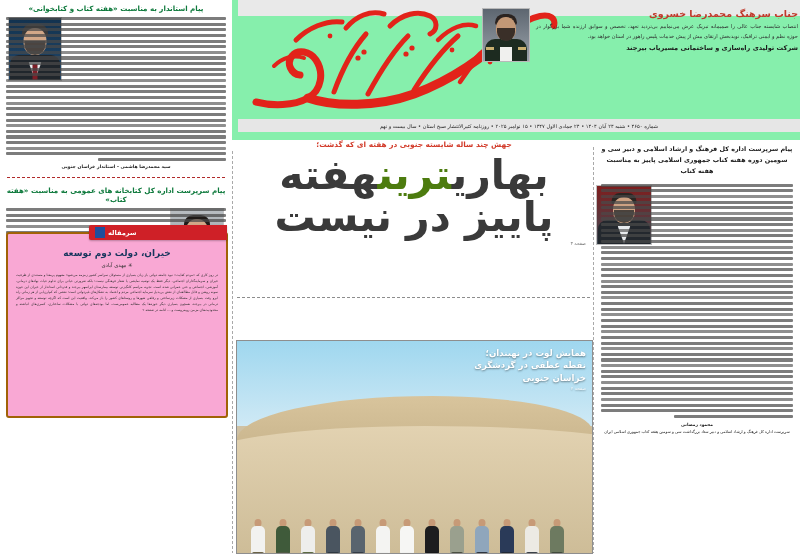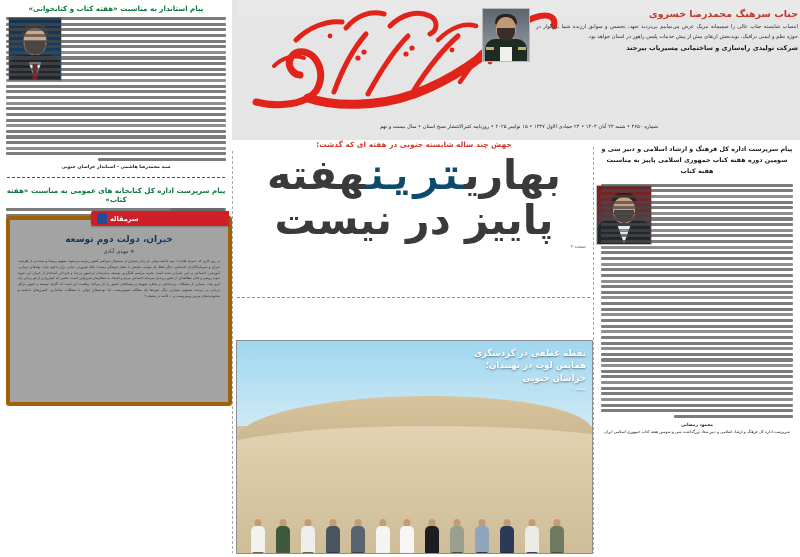--- a/index.html
+++ b/index.html
@@ -25,21 +25,21 @@
   .dotted-h{
     height:3px;width:100%;
     background-image:radial-gradient(#b02a2a 40%,transparent 41%);
     background-size:5px 3px;background-repeat:repeat-x;
   }
   .dotted-h.grey{background-image:radial-gradient(#8d8d8d 40%,transparent 41%);}
 
   
   .masthead{
     position:absolute;left:0;top:0;width:800px;height:140px;
-    background:#e5e5e5;
+    background:#86efac;
   }
   .mast-band{
     position:absolute;left:238px;top:0;width:562px;height:16px;
     background:#e9e9e9;
   }
   .logo-wrap{
     position:absolute;right:232px;top:4px;width:330px;height:118px;
     display:flex;align-items:center;justify-content:center;
   }
   .logo-svg{width:330px;height:115px;display:block;}
@@ -103,22 +103,22 @@
   .portrait .suit{position:absolute;left:50%;bottom:0;transform:translateX(-50%);
     width:50px;height:25px;border-radius:9px 9px 0 0;background:#20262c;}
   .portrait .shirtv{position:absolute;left:50%;bottom:0;transform:translateX(-50%);
     width:13px;height:18px;background:#e9ecef;clip-path:polygon(50% 100%,0 0,100% 0);}
   .portrait .tie{position:absolute;left:50%;bottom:0;transform:translateX(-50%);
     width:5px;height:16px;background:#7d1f28;}
   .sign{font-size:4.6px;font-weight:bold;color:#1b1b1b;text-align:center;margin-top:3px;}
 
   
   .op-box{
-    position:absolute;left:6px;bottom:18px;width:218px;height:182px;
-    border:4px solid #a16207;border-radius:3px;background:#a3a3a3;
+    position:absolute;left:6px;bottom:6px;width:218px;height:182px;
+    border:2px solid #a16207;border-radius:3px;background:#f9a8d4;
   }
   .op-ribbon{
     position:absolute;right:-1px;top:-9px;width:132px;height:15px;
     background:#cf2027;border-radius:2px 0 0 2px;
     display:flex;align-items:center;justify-content:flex-end;padding-left:6px;
     box-shadow:0 1px 2px rgba(0,0,0,.25);
   }
   .op-ribbon .tag{
     font-size:6.6px;font-weight:bold;color:#fff;padding-right:7px;letter-spacing:.3px;
   }
@@ -131,21 +131,21 @@
   .col-center{position:absolute;left:236px;top:136px;width:356px;height:421px;}
   .kicker{
     font-size:7.4px;font-weight:bold;color:#d23b2a;text-align:center;
     margin:4px 0 6px 0;letter-spacing:.1px;
   }
   .headline{
     text-align:center;font-weight:bold;color:#3a3a3a;
     font-size:41px;line-height:1.02;letter-spacing:-.5px;
     margin:0;padding:0 4px;
   }
-  .headline .hl-red{color:#0c4a6e;font-family:Liberation Mono, monospace;}
+  .headline .hl-red{color:#4d7c0f;}
   .hl-page{font-size:4.6px;color:#777;text-align:right;padding:2px 6px 0 0;}
 
   
   .photo{
     position:absolute;left:0;top:0;width:355px;height:212px;
     border:1px solid #8e8e8e;overflow:hidden;background:#cfc1a4;
   }
   .photo .sky{position:absolute;left:0;top:0;width:100%;height:40%;
     background:linear-gradient(#9fd7ef,#cfe9f5);}
   .photo .dune{position:absolute;left:0;top:26%;width:100%;height:74%;
@@ -424,22 +424,22 @@
             <div class="legs" style="background:#3a4048"></div>
           </div>
         <div class="ppl" style="left:90%">
             <div class="head"></div>
             <div class="torso" style="background:#6d7a60"></div>
             <div class="legs" style="background:#414a3c"></div>
           </div>
       </div>
 
       <div class="cap">
+        <div>همایش لوت در نهبندان؛</div>
         <div>نقطه عطفی در گردشگری</div>
-        <div>همایش لوت در نهبندان؛</div>
         <div>خراسان جنوبی</div>
         <div class="cap-page">صفحه ۴</div>
       </div>
     </div>
   </div>
 
   <div class="dotted-v" style="left:592px;top:146px;bottom:4px;"></div>
 
   <div class="col-right">
     <div>

